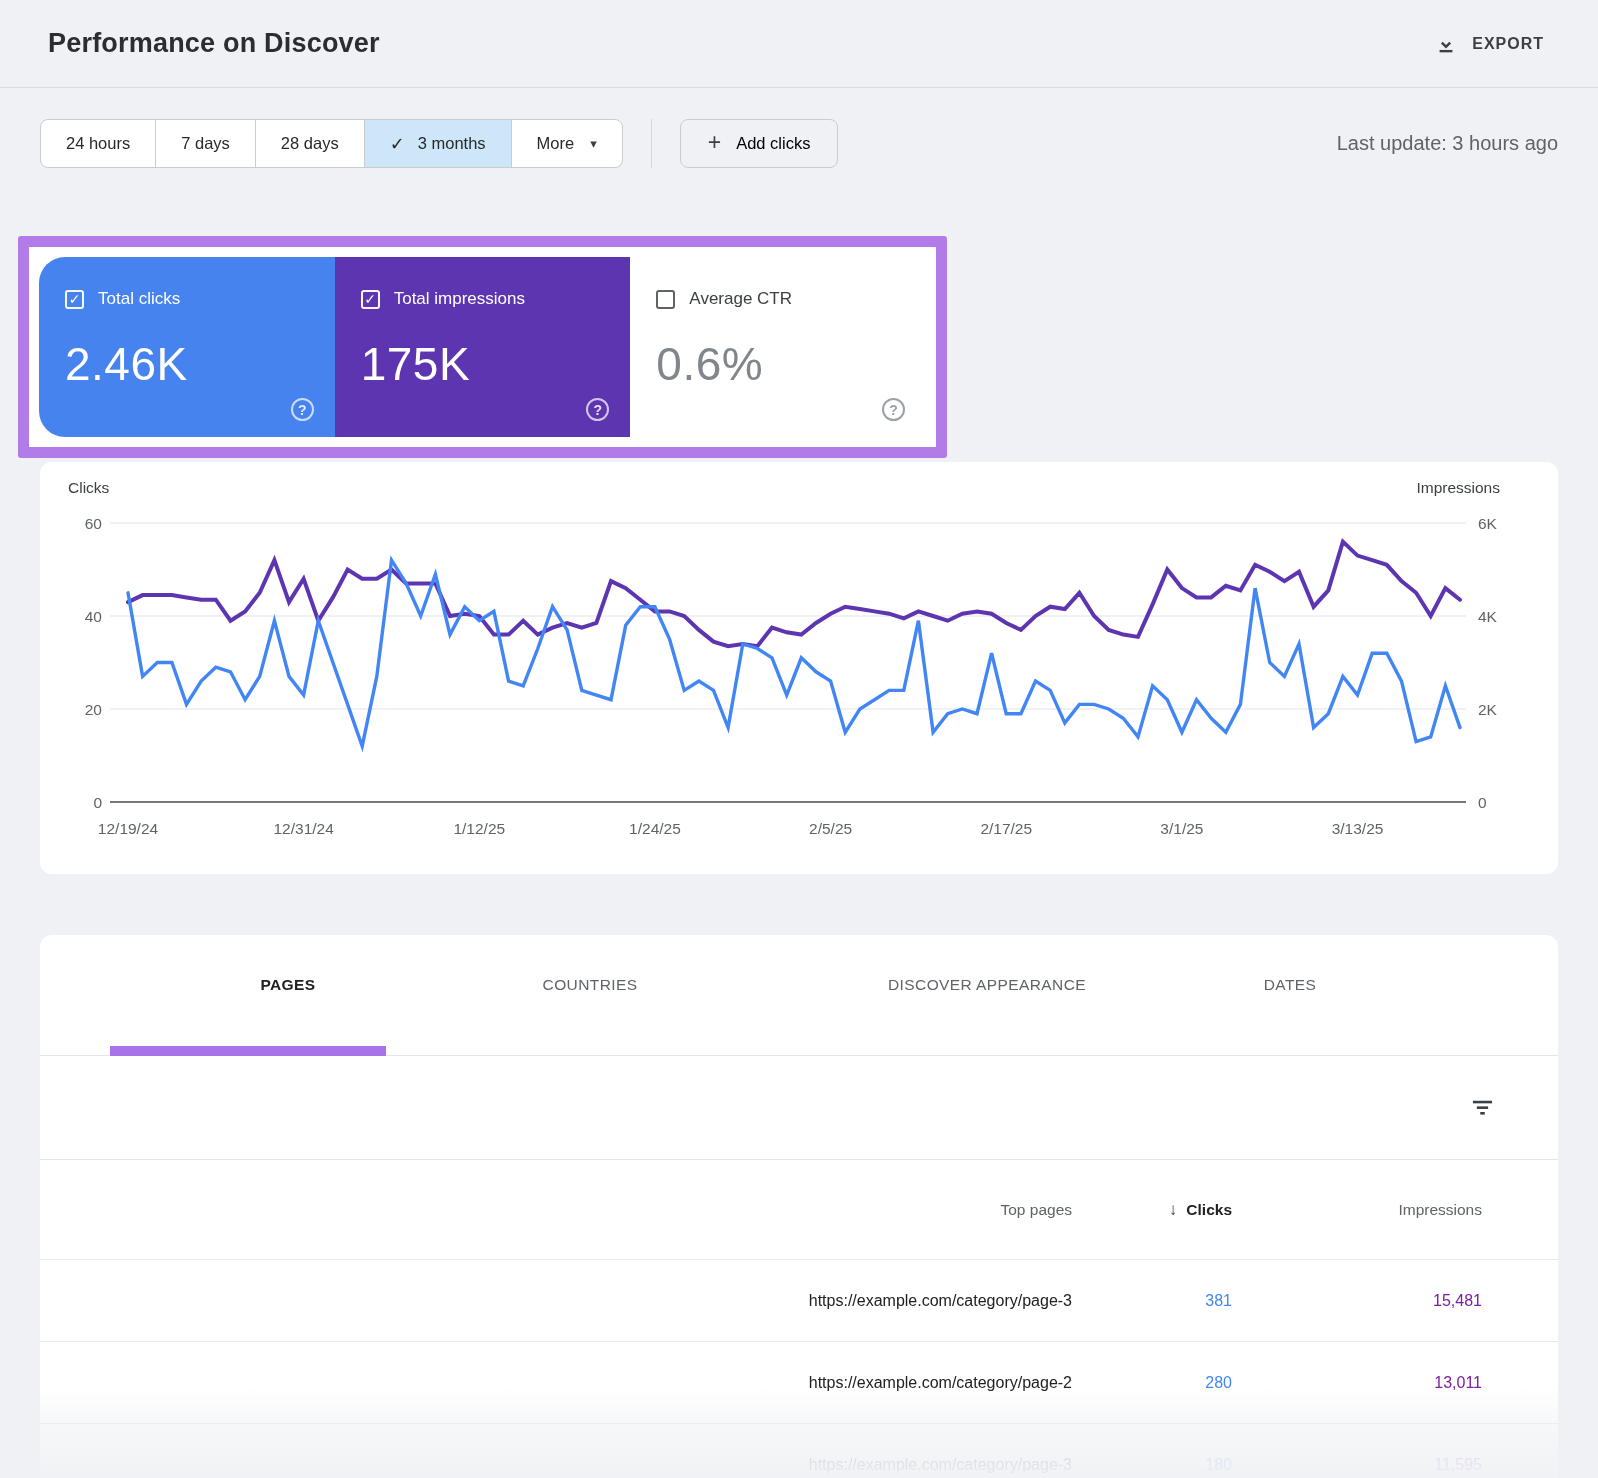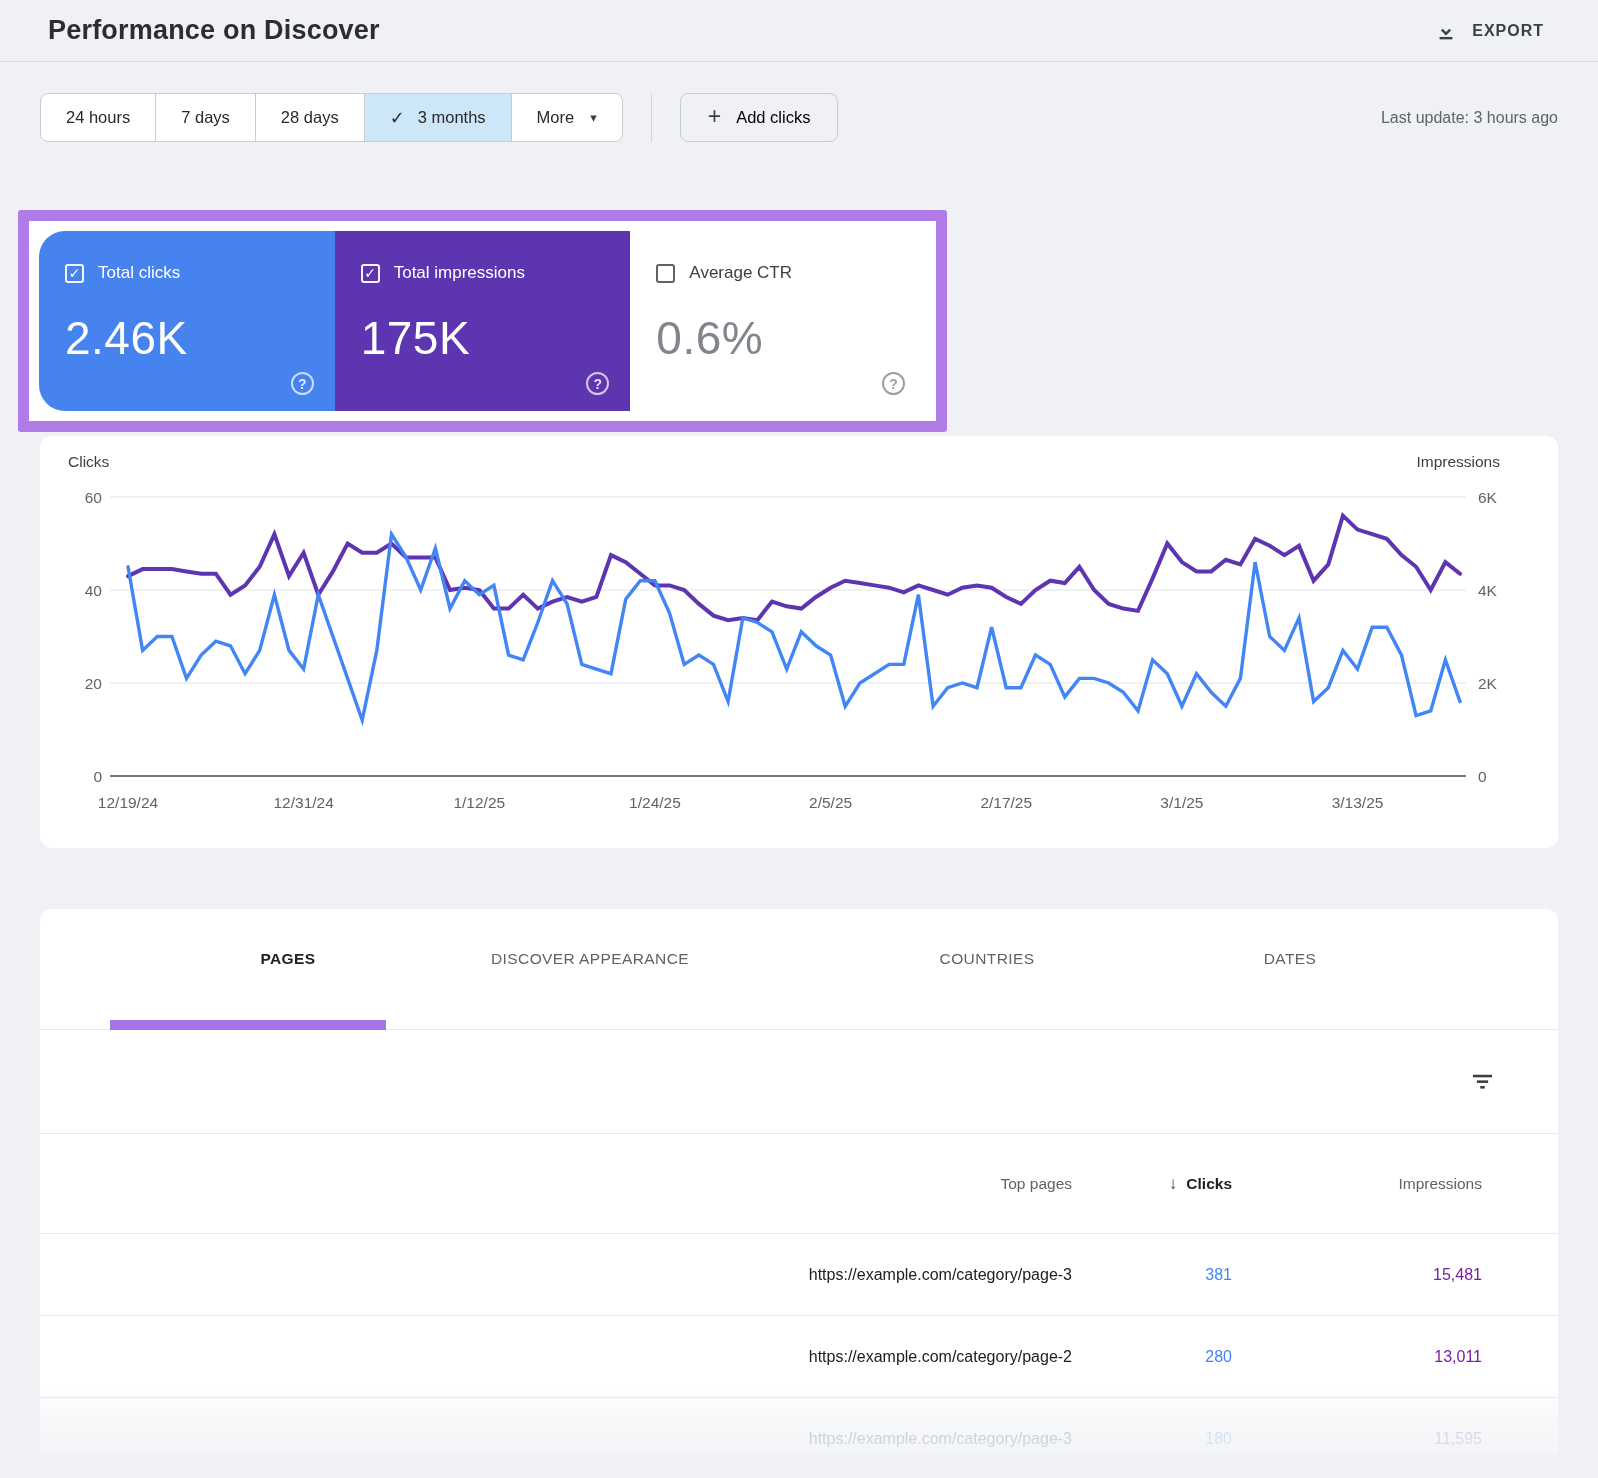--- a/index.html
+++ b/index.html
@@ -10,40 +10,40 @@
     --annotation:#b27ce8; --underline:#a873e8;
   }
   *{box-sizing:border-box}
   html,body{margin:0;padding:0}
   body{
     width:1598px;height:1478px;overflow:hidden;position:relative;
     background:var(--bg);color:var(--text);
     font-family:"Liberation Sans","DejaVu Sans",sans-serif;
   }
   
-  .app-header{height:62px;display:flex;align-items:center;justify-content:space-between;
+  .app-header{height:88px;display:flex;align-items:center;justify-content:space-between;
     padding:0 54px 0 48px;border-bottom:1px solid #d8dbdf}
   .page-title{font-size:27px;font-weight:600;letter-spacing:.2px;color:#2b2d30}
   .export-btn{display:flex;align-items:center;gap:15px;cursor:pointer;color:#3c4043;
     font-size:16px;font-weight:bold;letter-spacing:1px}
   
   .toolbar{display:flex;align-items:center;margin:31px 40px 0 40px;height:49px}
   .chip-group{display:flex;height:49px;background:#fff;border:1px solid var(--border);
     border-radius:8px;overflow:hidden}
   .chip{display:flex;align-items:center;justify-content:center;padding:12px 25px;
     font-size:16.5px;font-weight:500;color:#27292c;border-right:1px solid var(--border);cursor:pointer;white-space:nowrap}
   .chip:last-child{border-right:none}
   .chip.selected{background:var(--chip-sel)}
   .chip .check{margin-right:13px;font-size:18px;font-weight:bold}
   .chip .caret{margin-left:16px;font-size:13px;color:#3c4043}
   .v-divider{width:1px;height:49px;background:#d3d6da;margin:0 28px}
   .add-filter{display:flex;align-items:center;gap:15px;height:49px;padding:0 27px;
     border:1px solid var(--border);border-radius:8px;font-size:16.5px;font-weight:500;cursor:pointer}
   .add-filter .plus{font-size:23px;font-weight:400;color:#3c4043;margin-top:-2px}
-  .last-update{margin-left:auto;color:var(--muted);font-size:16px}
+  .last-update{margin-left:auto;color:var(--muted);font-size:20px}
   
   .metrics-annotation{margin:68px 0 0 18px;width:929px;border:11px solid var(--annotation);
     border-radius:3px;background:#fff;padding:10px}
   .metric-cards{display:flex;height:180px}
   .metric-card{flex:1;position:relative;padding:32px 26px;cursor:pointer}
   .metric-card.blue{background:var(--card-blue);color:#fff;border-radius:26px 0 0 26px}
   .metric-card.purple{background:var(--card-purple);color:#fff}
   .metric-card.white{background:#fff;color:#3c4043;border-radius:0 8px 8px 0}
   .metric-label{display:flex;align-items:center;gap:14px;font-size:17px}
   .cbx{width:19px;height:19px;border-radius:3px;display:flex;align-items:center;justify-content:center;
@@ -185,22 +185,22 @@
       <text x="1141.89010989011" y="372" text-anchor="middle" fill="#5f6368" font-size="15.5">3/1/25</text>
       <text x="1317.5384615384614" y="372" text-anchor="middle" fill="#5f6368" font-size="15.5">3/13/25</text>
       <polyline points="88.0,140.1 102.6,133.1 117.3,133.1 131.9,133.1 146.5,135.4 161.2,137.7 175.8,137.7 190.5,158.7 205.1,149.4 219.7,130.8 234.4,98.2 249.0,140.1 263.6,116.8 278.3,158.7 292.9,135.4 307.6,107.5 322.2,116.8 336.8,116.8 351.5,107.5 366.1,121.4 380.7,121.4 395.4,121.4 410.0,154.0 424.7,151.7 439.3,154.0 453.9,172.6 468.6,172.6 483.2,158.7 497.8,172.6 512.5,165.6 527.1,161.0 541.8,165.6 556.4,161.0 571.0,119.1 585.7,126.1 600.3,137.7 614.9,149.4 629.6,149.4 644.2,154.0 658.9,167.9 673.5,179.6 688.1,184.2 702.8,181.9 717.4,184.2 732.0,165.6 746.7,170.3 761.3,172.6 776.0,161.0 790.6,151.7 805.2,144.7 819.9,147.0 834.5,149.4 849.1,151.7 863.8,156.3 878.4,149.4 893.1,154.0 907.7,158.7 922.3,151.7 937.0,149.4 951.6,151.7 966.2,161.0 980.9,167.9 995.5,154.0 1010.2,144.7 1024.8,147.0 1039.4,130.8 1054.1,154.0 1068.7,167.9 1083.3,172.6 1098.0,174.9 1112.6,142.4 1127.3,107.5 1141.9,126.1 1156.5,135.4 1171.2,135.4 1185.8,123.8 1200.4,128.4 1215.1,102.8 1229.7,109.8 1244.4,119.1 1259.0,109.8 1273.6,144.7 1288.3,128.4 1302.9,79.6 1317.5,93.6 1332.2,98.2 1346.8,102.8 1361.5,119.1 1376.1,130.8 1390.7,154.0 1405.4,126.1 1420.0,137.7" fill="none" stroke="#5e35b1" stroke-width="4" stroke-linecap="round"></polyline>
       <polyline points="88.0,130.8 102.6,214.4 117.3,200.5 131.9,200.5 146.5,242.4 161.2,219.1 175.8,205.2 190.5,209.8 205.1,237.7 219.7,214.4 234.4,158.7 249.0,214.4 263.6,233.1 278.3,158.7 292.9,200.5 307.6,242.4 322.2,284.2 336.8,214.4 351.5,98.2 366.1,121.4 380.7,154.0 395.4,112.2 410.0,172.6 424.7,144.7 439.3,158.7 453.9,149.3 468.6,219.1 483.2,223.8 497.8,186.5 512.5,144.7 527.1,167.9 541.8,228.4 556.4,233.1 571.0,237.7 585.7,163.3 600.3,144.7 614.9,144.7 629.6,177.3 644.2,228.4 658.9,219.1 673.5,228.4 688.1,265.6 702.8,181.9 717.4,186.5 732.0,195.8 746.7,233.1 761.3,195.8 776.0,209.8 790.6,219.1 805.2,270.3 819.9,247.0 834.5,237.7 849.1,228.4 863.8,228.4 878.4,158.7 893.1,270.3 907.7,251.7 922.3,247.0 937.0,251.7 951.6,191.2 966.2,251.7 980.9,251.7 995.5,219.1 1010.2,228.4 1024.8,260.9 1039.4,242.4 1054.1,242.4 1068.7,247.0 1083.3,256.3 1098.0,274.9 1112.6,223.8 1127.3,237.7 1141.9,270.3 1156.5,237.7 1171.2,256.3 1185.8,270.3 1200.4,242.4 1215.1,126.1 1229.7,200.5 1244.4,214.4 1259.0,181.9 1273.6,265.6 1288.3,251.7 1302.9,214.4 1317.5,233.1 1332.2,191.2 1346.8,191.2 1361.5,219.1 1376.1,279.6 1390.7,274.9 1405.4,223.8 1420.0,265.6" fill="none" stroke="#4285f4" stroke-width="3.4" stroke-linecap="round"></polyline>
     </svg>
 </section>
 
 <section class="table-card">
   <nav class="tabs">
       <div class="tab active">PAGES</div>
+      <div class="tab">COUNTRIES</div>
       <div class="tab">DISCOVER APPEARANCE</div>
-      <div class="tab">COUNTRIES</div>
       <div class="tab">DATES</div>
       <div class="tab-underline"></div>
     </nav>
   <div class="filter-row">
     <span class="filter-icon">
       <svg width="27" height="27" viewBox="0 0 24 24">
         <rect x="3.5" y="6" width="17" height="2.3" fill="#3c4043"></rect>
         <rect x="7" y="11" width="10" height="2.3" fill="#3c4043"></rect>
         <rect x="10" y="16" width="4" height="2.3" fill="#3c4043"></rect>
       </svg>

